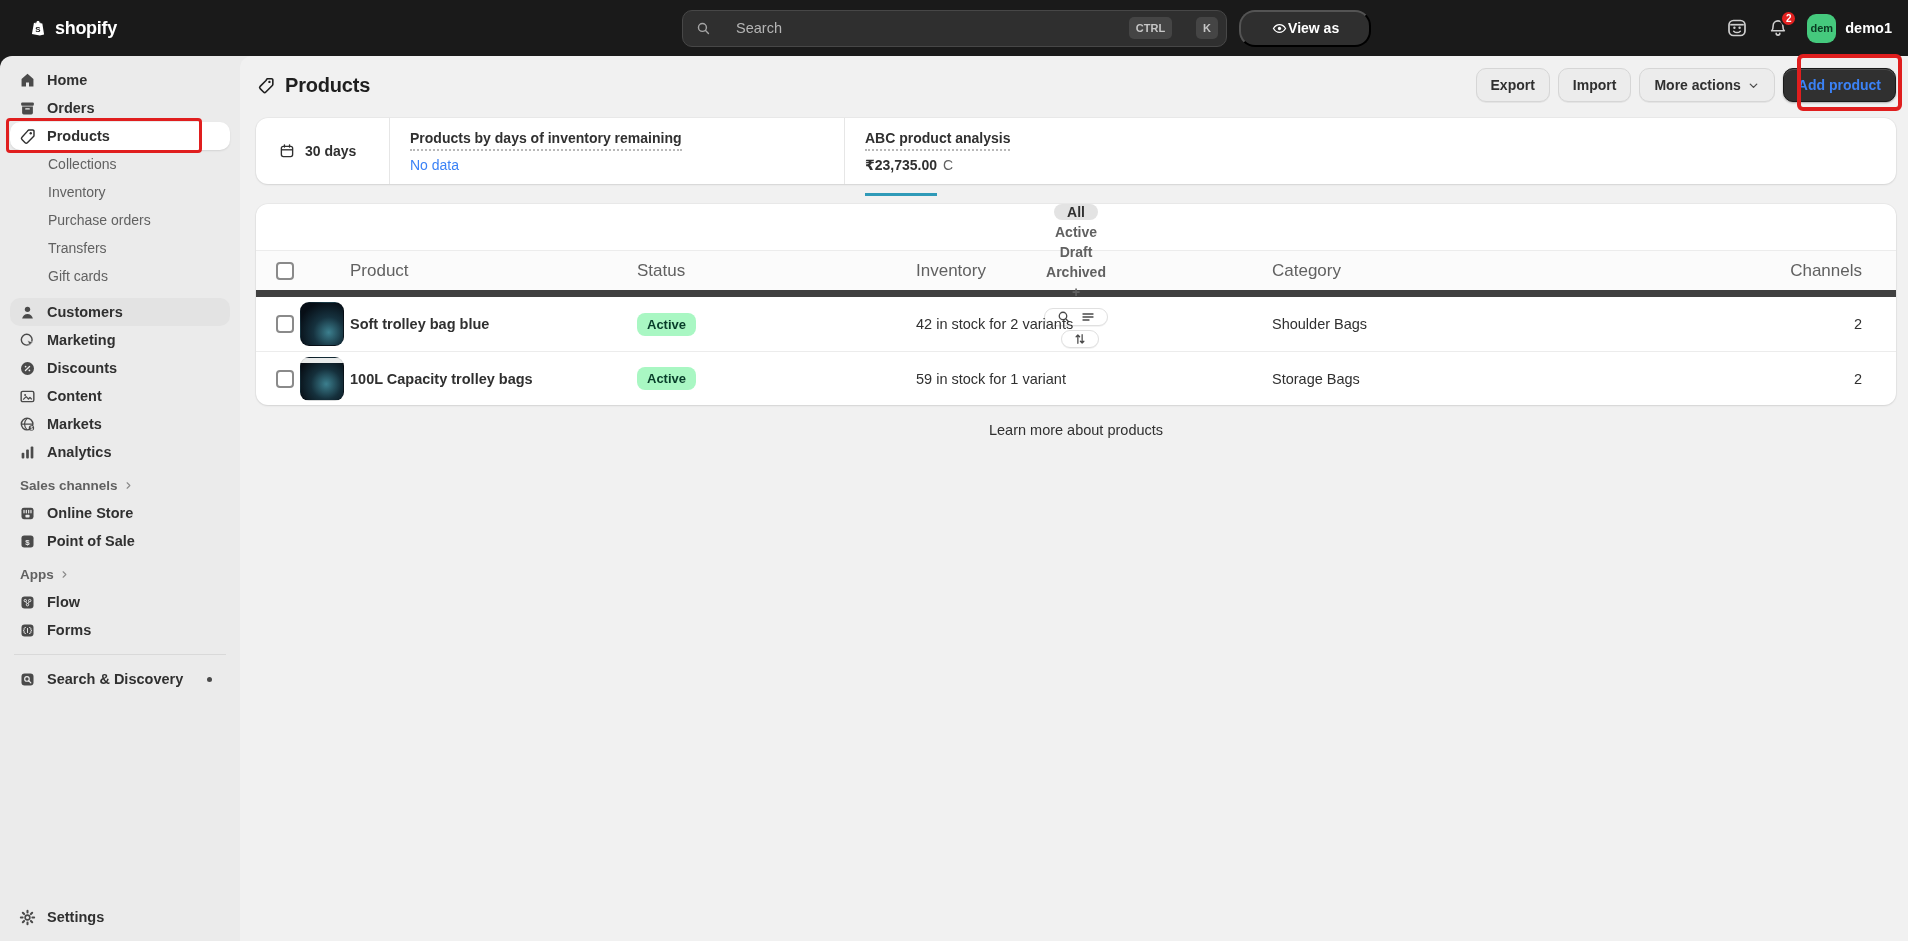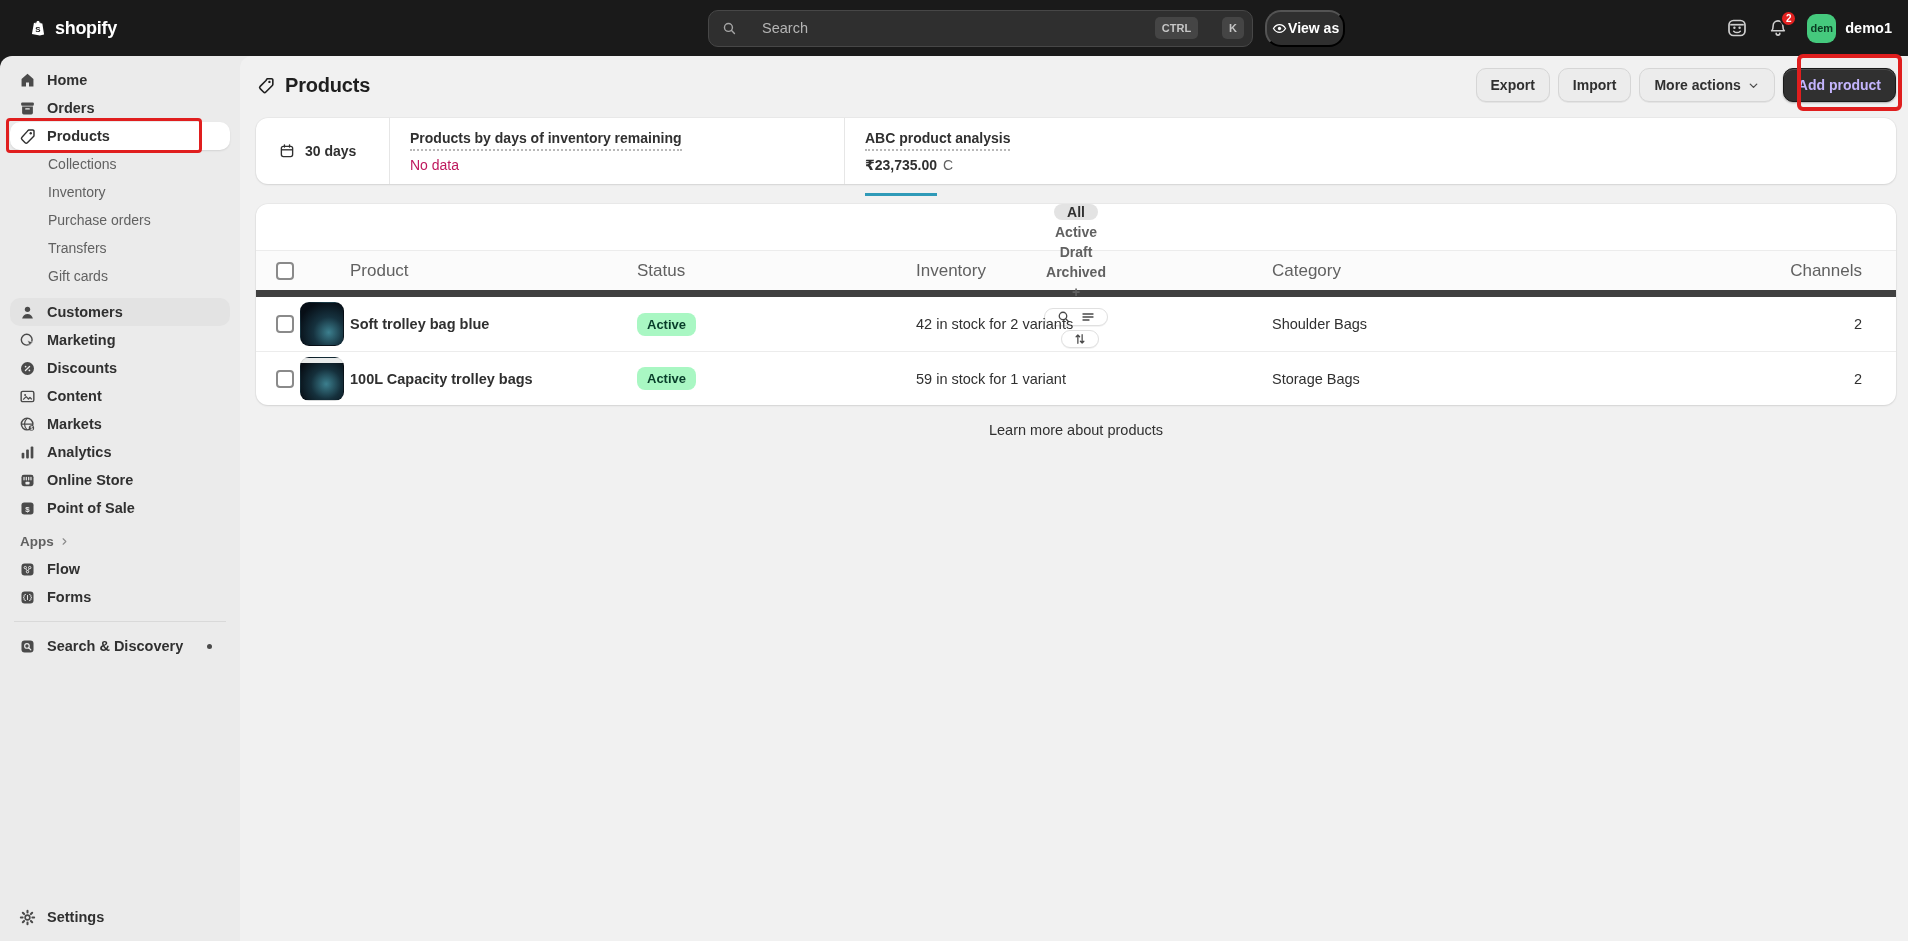--- a/index.html
+++ b/index.html
@@ -11,21 +11,21 @@
   .brand { display:flex; align-items:center; gap:7px; width:300px; flex:none; }
   .brand-word { color:#fff; font-size:18px; font-weight:700; letter-spacing:-.3px; }
   .tb-center { flex:1; display:flex; align-items:center; justify-content:center; gap:12px; }
   .searchbox { width:545px; height:37px; background:#2f2f2f; border:1px solid #474747; border-radius:10px;
                display:flex; align-items:center; padding:0 8px 0 12px; gap:24px; }
   .searchbox input { flex:1; background:transparent; border:none; outline:none; color:#e3e3e3; font-size:14.5px; font-family:inherit; }
   .searchbox input::placeholder { color:#b5b5b5; }
   .kbd { background:#454545; color:#c6c6c6; font-size:11px; font-weight:600; border-radius:5px; height:22px;
          display:flex; align-items:center; padding:0 7px; }
   .viewas { height:37px; background:#2f2f2f; border-radius:16px; display:flex; align-items:center; gap:0;
-            padding:0 4px; color:#fff; font-size:14px; font-weight:600; cursor:pointer; }
+            padding:0 30px; color:#fff; font-size:14px; font-weight:600; cursor:pointer; }
   .tb-right { display:flex; align-items:center; gap:18px; flex:none; padding-right:2px; }
   .bell-wrap { position:relative; }
   .badge { position:absolute; top:-7px; right:-8px; background:#e22120; color:#fff; font-size:10px; font-weight:700;
            min-width:17px; height:17px; border-radius:9px; display:flex; align-items:center; justify-content:center;
            border:2px solid #1a1a1a; padding:0 3px; }
   .userchip { display:flex; align-items:center; gap:9px; cursor:pointer; }
   .avatar { width:29px; height:29px; border-radius:9px; background:#45c97d; color:#0b3a22; font-size:11px; font-weight:700;
             display:flex; align-items:center; justify-content:center; }
   .username { color:#fff; font-size:14.5px; font-weight:700; }
 
@@ -51,37 +51,37 @@
   .appic { width:20px; height:20px; display:block; }
 
   
   .main { flex:1; background:#f1f1f1; border-top-left-radius:12px; padding:8px 12px 0 16px; min-width:0; }
   .page-head { display:flex; align-items:center; justify-content:space-between; height:42px; }
   .page-title { display:flex; align-items:center; gap:9px; font-size:20px; font-weight:700; color:#1f1f1f; letter-spacing:-.2px; }
   .head-actions { display:flex; align-items:center; gap:8px; }
   .btn { height:34px; border-radius:10px; border:1px solid #d6d6d6; background:#ececec; color:#303030;
          font-size:14px; font-weight:600; font-family:inherit; padding:0 14px; display:flex; align-items:center; gap:6px;
          cursor:pointer; box-shadow:0 1px 0 rgba(26,26,26,.06); }
-  .btn-primary { background:#303030; border-color:#1a1a1a; color:#c4b5fd;
+  .btn-primary { background:#303030; border-color:#1a1a1a; color:#3b82f6;
                  box-shadow:inset 0 1px 0 rgba(255,255,255,.14), 0 1px 2px rgba(0,0,0,.3); }
 
   
   .metrics { margin-top:12px; height:66px; background:#fff; border-radius:12px;
              box-shadow:0 1px 2px rgba(26,26,26,.1), 0 0 0 1px rgba(0,0,0,.03); display:flex; align-items:stretch; }
   .m-range { width:134px; flex:none; display:flex; align-items:center; gap:9px; padding-left:22px;
              border-right:1px solid #e6e6e6; font-size:14px; font-weight:600; cursor:pointer; }
   .m-cell { padding:11px 0 0 20px; border-right:1px solid #e6e6e6; }
   .m-cell.w1 { width:445px; flex:none; }
   .m-cell.w2 { width:455px; flex:none; }
   .m-cell.last { border-right:none; flex:1; }
   .m-title { display:inline-block; font-size:14px; font-weight:600; color:#303030;
              border-bottom:2px dotted #b8b8b8; padding-bottom:3px; cursor:default; }
   .m-value { margin-top:6px; font-size:14px; font-weight:600; color:#303030; display:flex; align-items:center; gap:10px; }
   .m-dash { color:#8a8a8a; font-weight:400; }
-  .m-nodata { font-weight:400; color:#be185d; }
+  .m-nodata { font-weight:400; color:#3b82f6; }
   .abc-num { border-bottom:3px solid #2f9ab8; padding-bottom:20px; }
   .abc-grade { color:#616161; font-weight:500; margin-left:6px; }
 
   
   .tablecard { margin-top:20px; background:#fff; border-radius:12px;
                box-shadow:0 1px 2px rgba(26,26,26,.1), 0 0 0 1px rgba(0,0,0,.03); overflow:hidden; }
   .tabsrow { height:46px; display:flex; align-items:center; padding:0 12px; gap:4px;flex-direction:column; }
   .tab { height:30px; border-radius:8px; padding:0 13px; display:flex; align-items:center; font-size:14px;
          font-weight:600; color:#616161; background:transparent; border:none; font-family:inherit; cursor:pointer; }
   .tab.active { background:#e3e3e3; color:#303030; font-weight:700; }
@@ -254,20 +254,26 @@
     </div>
     <div class="nav-item">
       <svg class="ic" viewBox="0 0 24 24">
         <rect x="4.6" y="12.4" width="3.4" height="7.2" rx="1.2" fill="#4a4a4a"></rect>
         <rect x="10.3" y="8.2" width="3.4" height="11.4" rx="1.2" fill="#4a4a4a"></rect>
         <rect x="16" y="4.4" width="3.4" height="15.2" rx="1.2" fill="#4a4a4a"></rect>
       </svg>
       <span>Analytics</span>
     </div>
 
+    <div class="nav-section">
+      <span>Sales channels</span>
+      <svg width="11" height="11" viewBox="0 0 24 24">
+          <path d="m9 6 6 6-6 6" fill="none" stroke="#8a8a8a" stroke-width="2.4" stroke-linecap="round" stroke-linejoin="round"></path>
+        </svg>
+    </div>
     <div class="nav-item">
       <svg class="ic" viewBox="0 0 24 24">
         <rect x="4.4" y="4.8" width="15.2" height="14.4" rx="3" fill="#4a4a4a"></rect>
         <path d="M7.6 8v3.2M10.5 8v3.2M13.5 8v3.2M16.4 8v3.2" stroke="#ebebeb" stroke-width="1.5" stroke-linecap="round"></path>
         <rect x="9.4" y="13.6" width="5.2" height="3.4" rx="1" fill="#ebebeb"></rect>
       </svg>
       <span>Online Store</span>
     </div>
     <div class="nav-item">
       <svg class="ic" viewBox="0 0 24 24">

